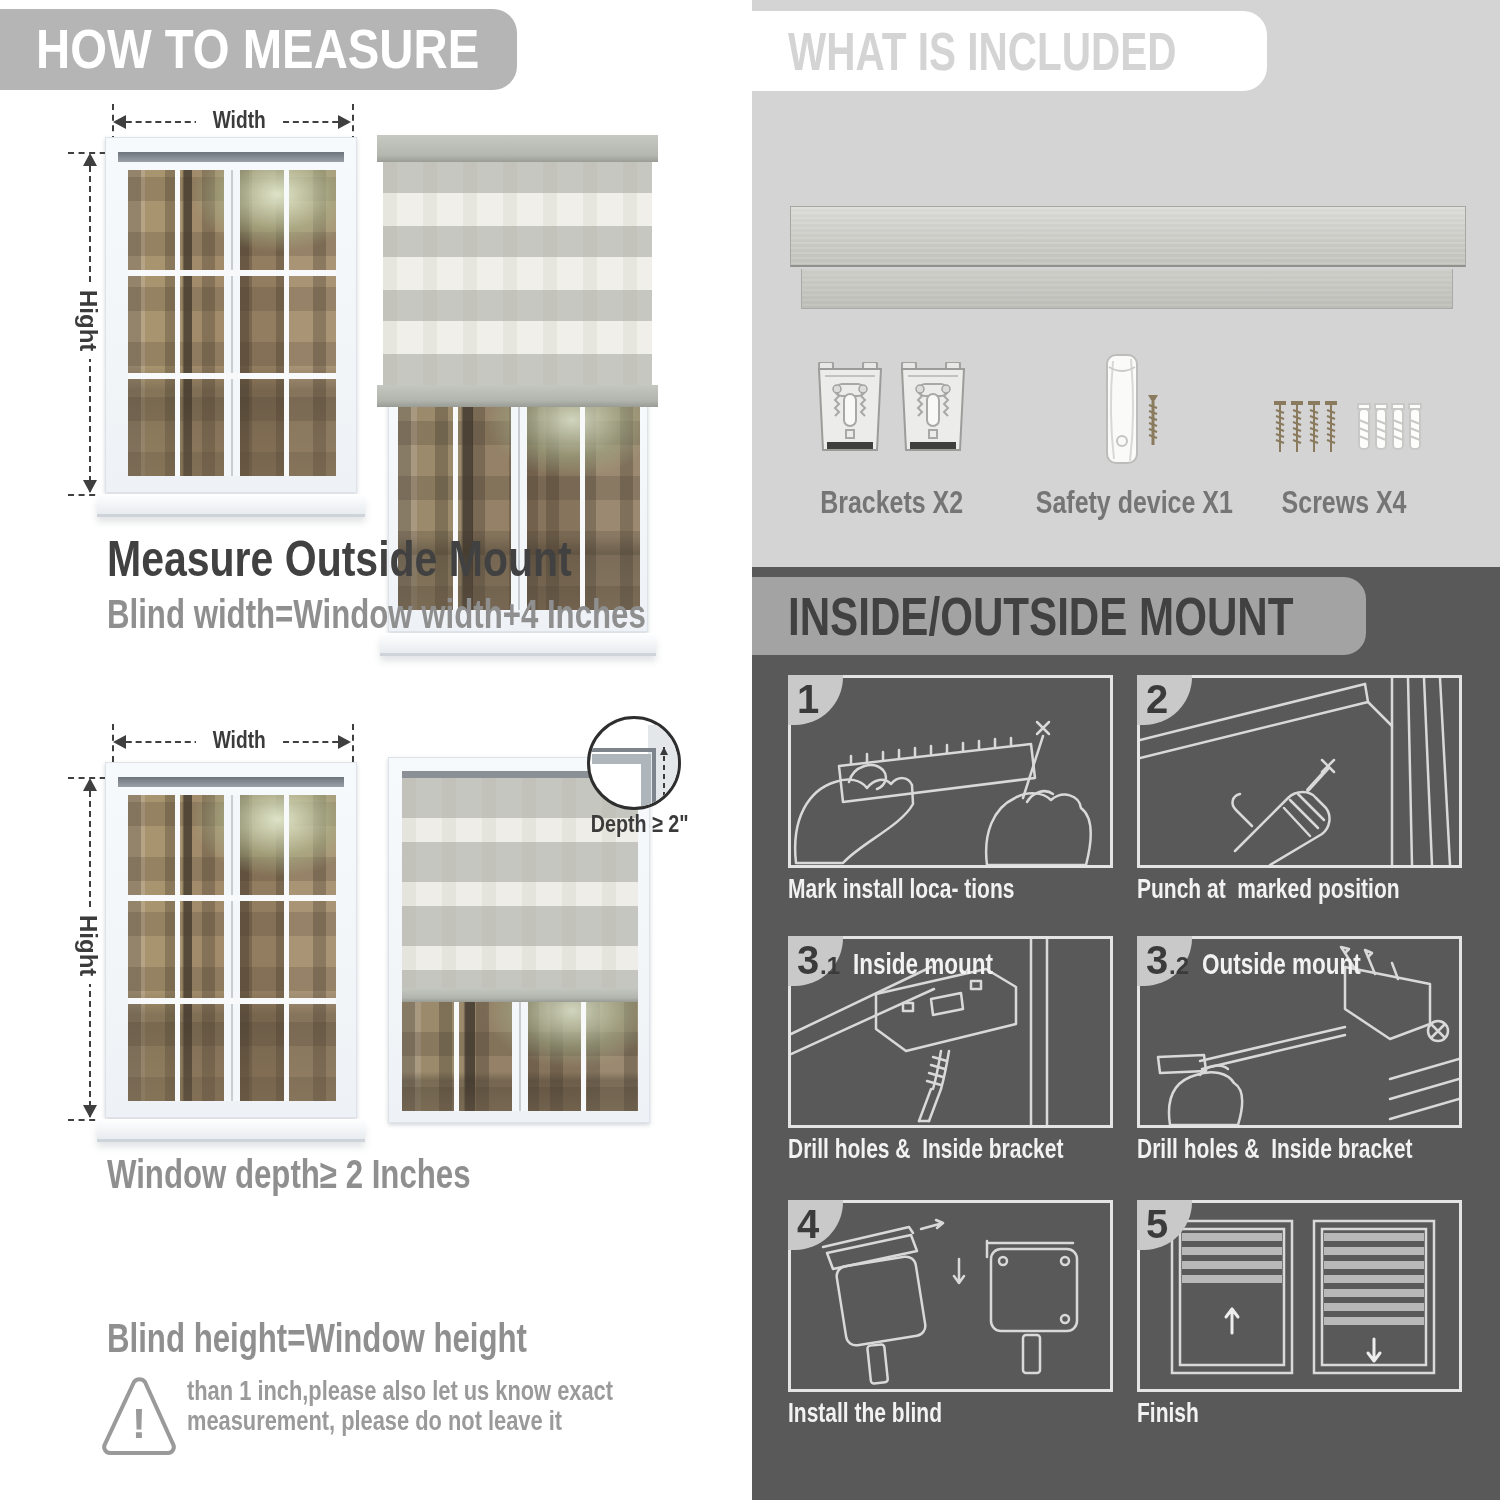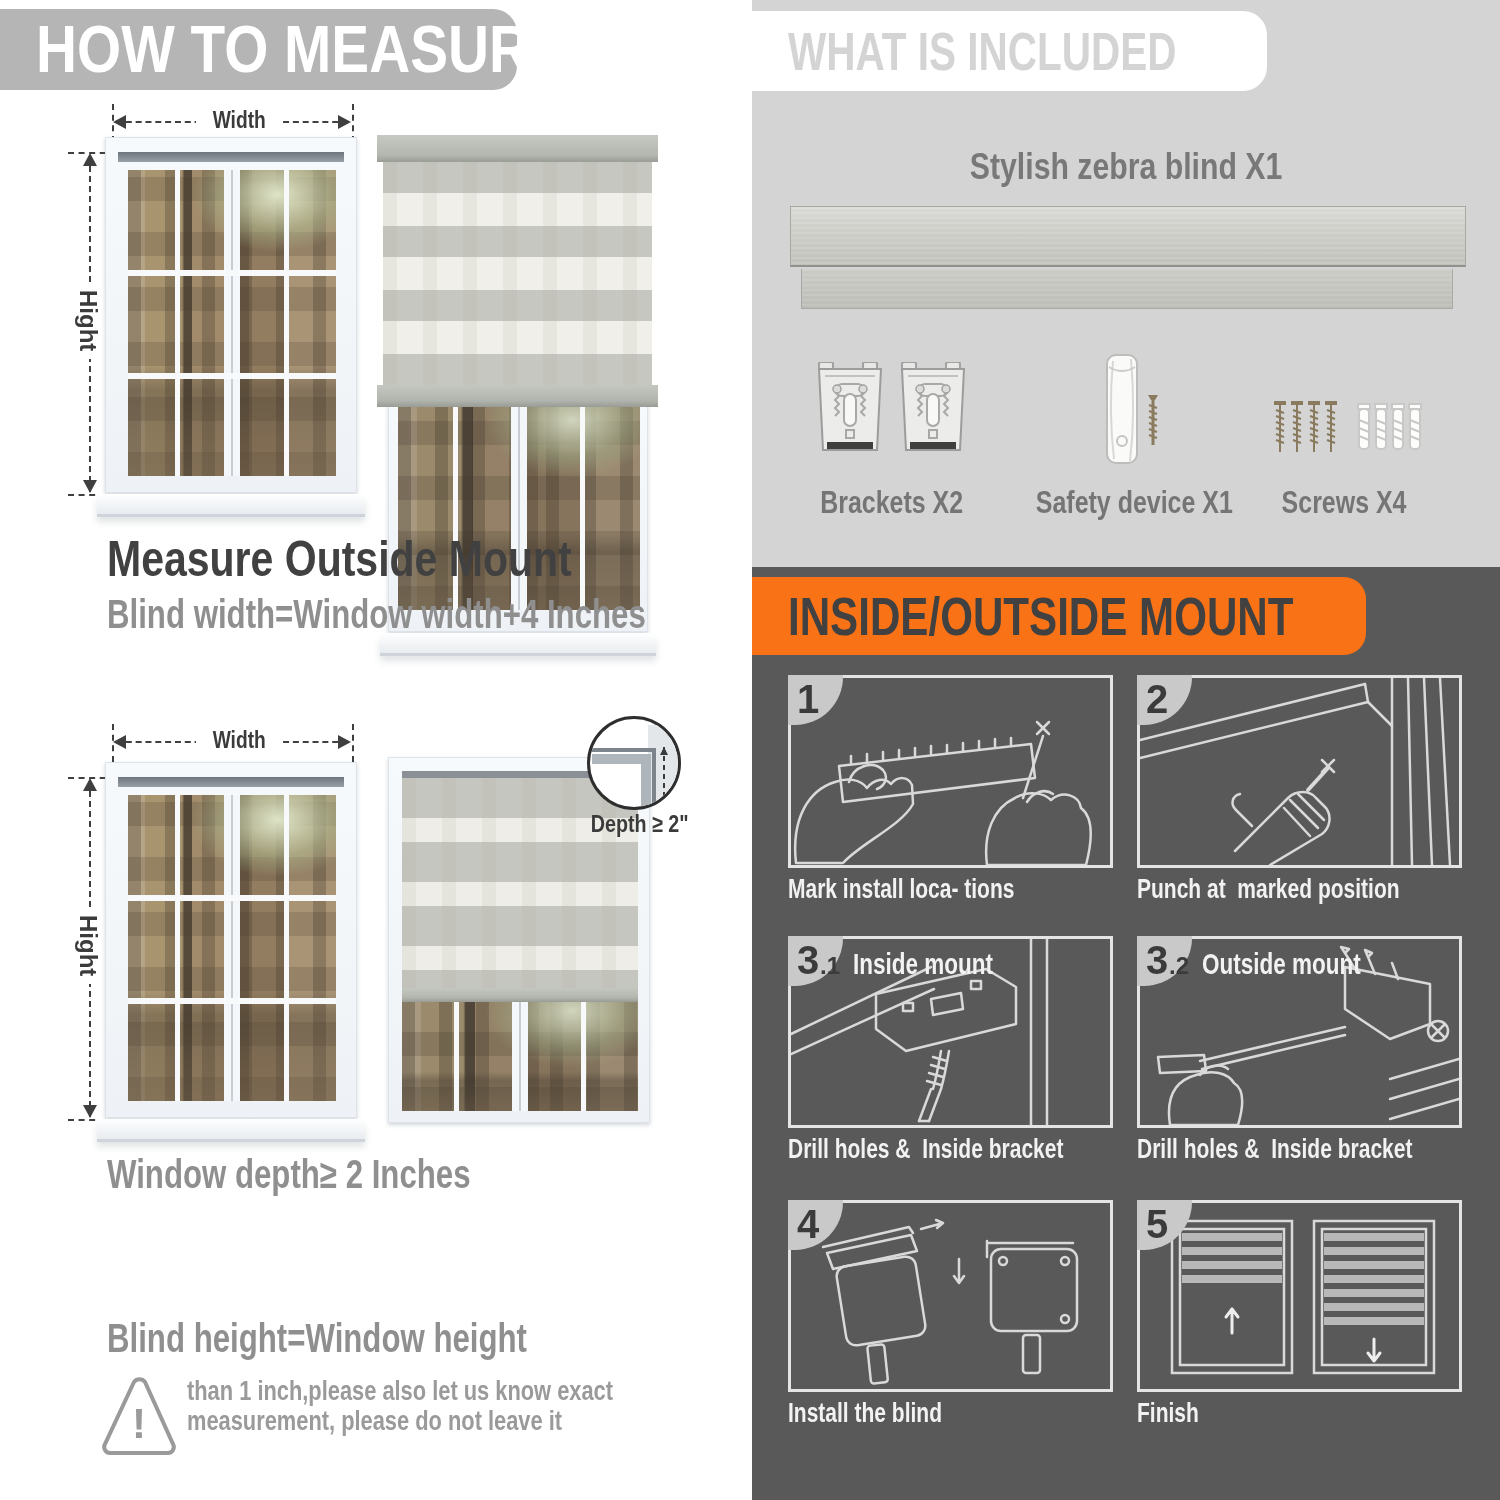--- a/index.html
+++ b/index.html
@@ -3,21 +3,21 @@
 <meta charset="utf-8">
 <style>
   html,body{margin:0;padding:0;background:#fff;}
   *{box-sizing:border-box;}
   #stage{position:relative;width:1500px;height:1500px;overflow:hidden;font-family:"Liberation Sans",sans-serif;background:#fff;}
   .abs{position:absolute;}
   .sq{display:inline-block;transform:scaleX(var(--sx,.8));transform-origin:left center;white-space:pre;}
   .sqc{display:inline-block;transform:scaleX(var(--sx,.8));transform-origin:center center;white-space:pre;}
 
   
-  .hdr-left{left:0;top:9px;width:517px;height:81px;background:#b5b5b5;border-radius:0 24px 24px 0;color:#fff;font-size:66px;font-weight:700;line-height:81px;padding-left:36px;}
+  .hdr-left{left:0;top:9px;width:517px;height:81px;background:#b5b5b5;border-radius:0 24px 24px 0;color:#fff;font-size:55px;font-weight:700;line-height:81px;padding-left:36px;}
   .sect-title{font-size:50px;font-weight:700;color:#414141;}
   .sect-sub{font-size:40px;font-weight:700;color:#8f8f8f;}
 
   
   .window{background:linear-gradient(180deg,#f7fafc,#eef2f6);border:1px solid #dde3e9;box-shadow:0 2px 4px rgba(110,120,135,.30);}
   .w-recess{position:absolute;left:12px;right:12px;top:14px;height:10px;background:linear-gradient(180deg,#6e757d,#99a0a8);}
   .w-glass{position:absolute;overflow:hidden;}
   .photo{position:absolute;inset:0;background:
     radial-gradient(120px 80px at 72% 8%, rgba(228,235,206,.95), rgba(172,182,140,.55) 45%, rgba(150,150,120,0) 72%),
     linear-gradient(180deg, rgba(0,0,0,0) 64%, rgba(64,54,42,.34) 72%, rgba(113,96,74,.42) 100%),
@@ -54,21 +54,21 @@
   .rail-top{position:absolute;left:38px;top:206px;width:676px;height:61px;background:
      repeating-linear-gradient(180deg,rgba(255,255,255,.13) 0 2px,rgba(0,0,0,0) 2px 5px),
      linear-gradient(180deg,#d9d9d5 0%,#cbccc6 50%,#c0c1bb 100%);
      border:1px solid #a7a7a3;border-bottom:2px solid #90908c;}
   .rail-front{position:absolute;left:49px;top:269px;width:652px;height:40px;background:
      repeating-linear-gradient(180deg,rgba(255,255,255,.10) 0 2px,rgba(0,0,0,0) 2px 5px),
      linear-gradient(180deg,#cbccc6,#bcbdb7);border:1px solid #a9a9a5;border-top:0;}
   .item-label{position:absolute;top:484px;font-size:32px;font-weight:700;color:#757575;text-align:center;}
 
   .panel-dark{left:752px;top:567px;width:748px;height:933px;background:#595959;}
-  .hdr-mount{position:absolute;left:0;top:10px;width:614px;height:78px;background:#f97316;border-radius:0 22px 22px 0;color:#414141;font-size:54px;font-weight:700;line-height:78px;padding-left:36px;}
+  .hdr-mount{position:absolute;left:0;top:10px;width:614px;height:78px;background:#a3a3a3;border-radius:0 22px 22px 0;color:#414141;font-size:54px;font-weight:700;line-height:78px;padding-left:36px;}
   .step-box{position:absolute;border:3px solid #e4e4e4;}
   .bubble{position:absolute;left:-3px;top:-3px;width:55px;height:50px;background:#c9c9c9;border-radius:0 0 48px 0;color:#3b3b3b;}
   .bubble .n{position:absolute;left:9px;top:2px;font-size:40px;font-weight:700;}
   .bubble .s{position:absolute;left:32px;top:16px;font-size:24px;font-weight:700;}
   .inner-label{position:absolute;left:62px;top:8px;font-size:30px;font-weight:700;color:#f2f2f2;}
   .caption{position:absolute;font-size:28px;font-weight:700;color:#f2f2f2;}
   svg{display:block;}
 </style>
 </head>
 <body>
@@ -187,21 +187,20 @@
     <path d="M34,8 a7,7 0 0 1 11,0 L73,70 a6,6 0 0 1 -6,9 L11,79 a6,6 0 0 1 -6,-9 Z" fill="none" stroke="#9a9a9a" stroke-width="4"></path>
     <text x="39" y="64" font-size="42" font-weight="bold" fill="#9a9a9a" text-anchor="middle">!</text>
   </svg>
   <div class="abs warn-text" style="left:187px;top:1376px">
     <div><span class="sq" style="--sx:.78">than 1 inch,please also let us know exact</span></div>
     <div><span class="sq" style="--sx:.78">measurement, please do not leave it</span></div>
   </div>
 
   <div class="abs panel-light">
     <div class="hdr-incl"><span class="sq" style="--sx:.75">WHAT IS INCLUDED</span></div>
-    <div class="stylish"><span class="sqc" style="--sx:.84">Stylish zebra blind X1</span></div>
     <div class="rail-top"></div>
     <div class="rail-front"></div>
 
     <svg class="abs" style="left:63px;top:362px" width="70" height="95" viewBox="0 0 70 95">
       <rect x="4" y="0" width="14" height="8" rx="2" fill="#e8e8e6" stroke="#a2a2a0" stroke-width="2"></rect>
       <rect x="48" y="0" width="14" height="8" rx="2" fill="#e8e8e6" stroke="#a2a2a0" stroke-width="2"></rect>
       <path d="M4,7 L66,7 L62,88 L8,88 Z" fill="#ececea" stroke="#9c9c9a" stroke-width="2"></path>
       <path d="M10,14 L60,14" stroke="#c2c2c0" stroke-width="2"></path>
       <rect x="22" y="22" width="26" height="12" rx="5" fill="none" stroke="#a8a8a6" stroke-width="2"></rect>
       <rect x="29" y="32" width="12" height="32" rx="6" fill="#f8f8f7" stroke="#a8a8a6" stroke-width="2"></rect>

